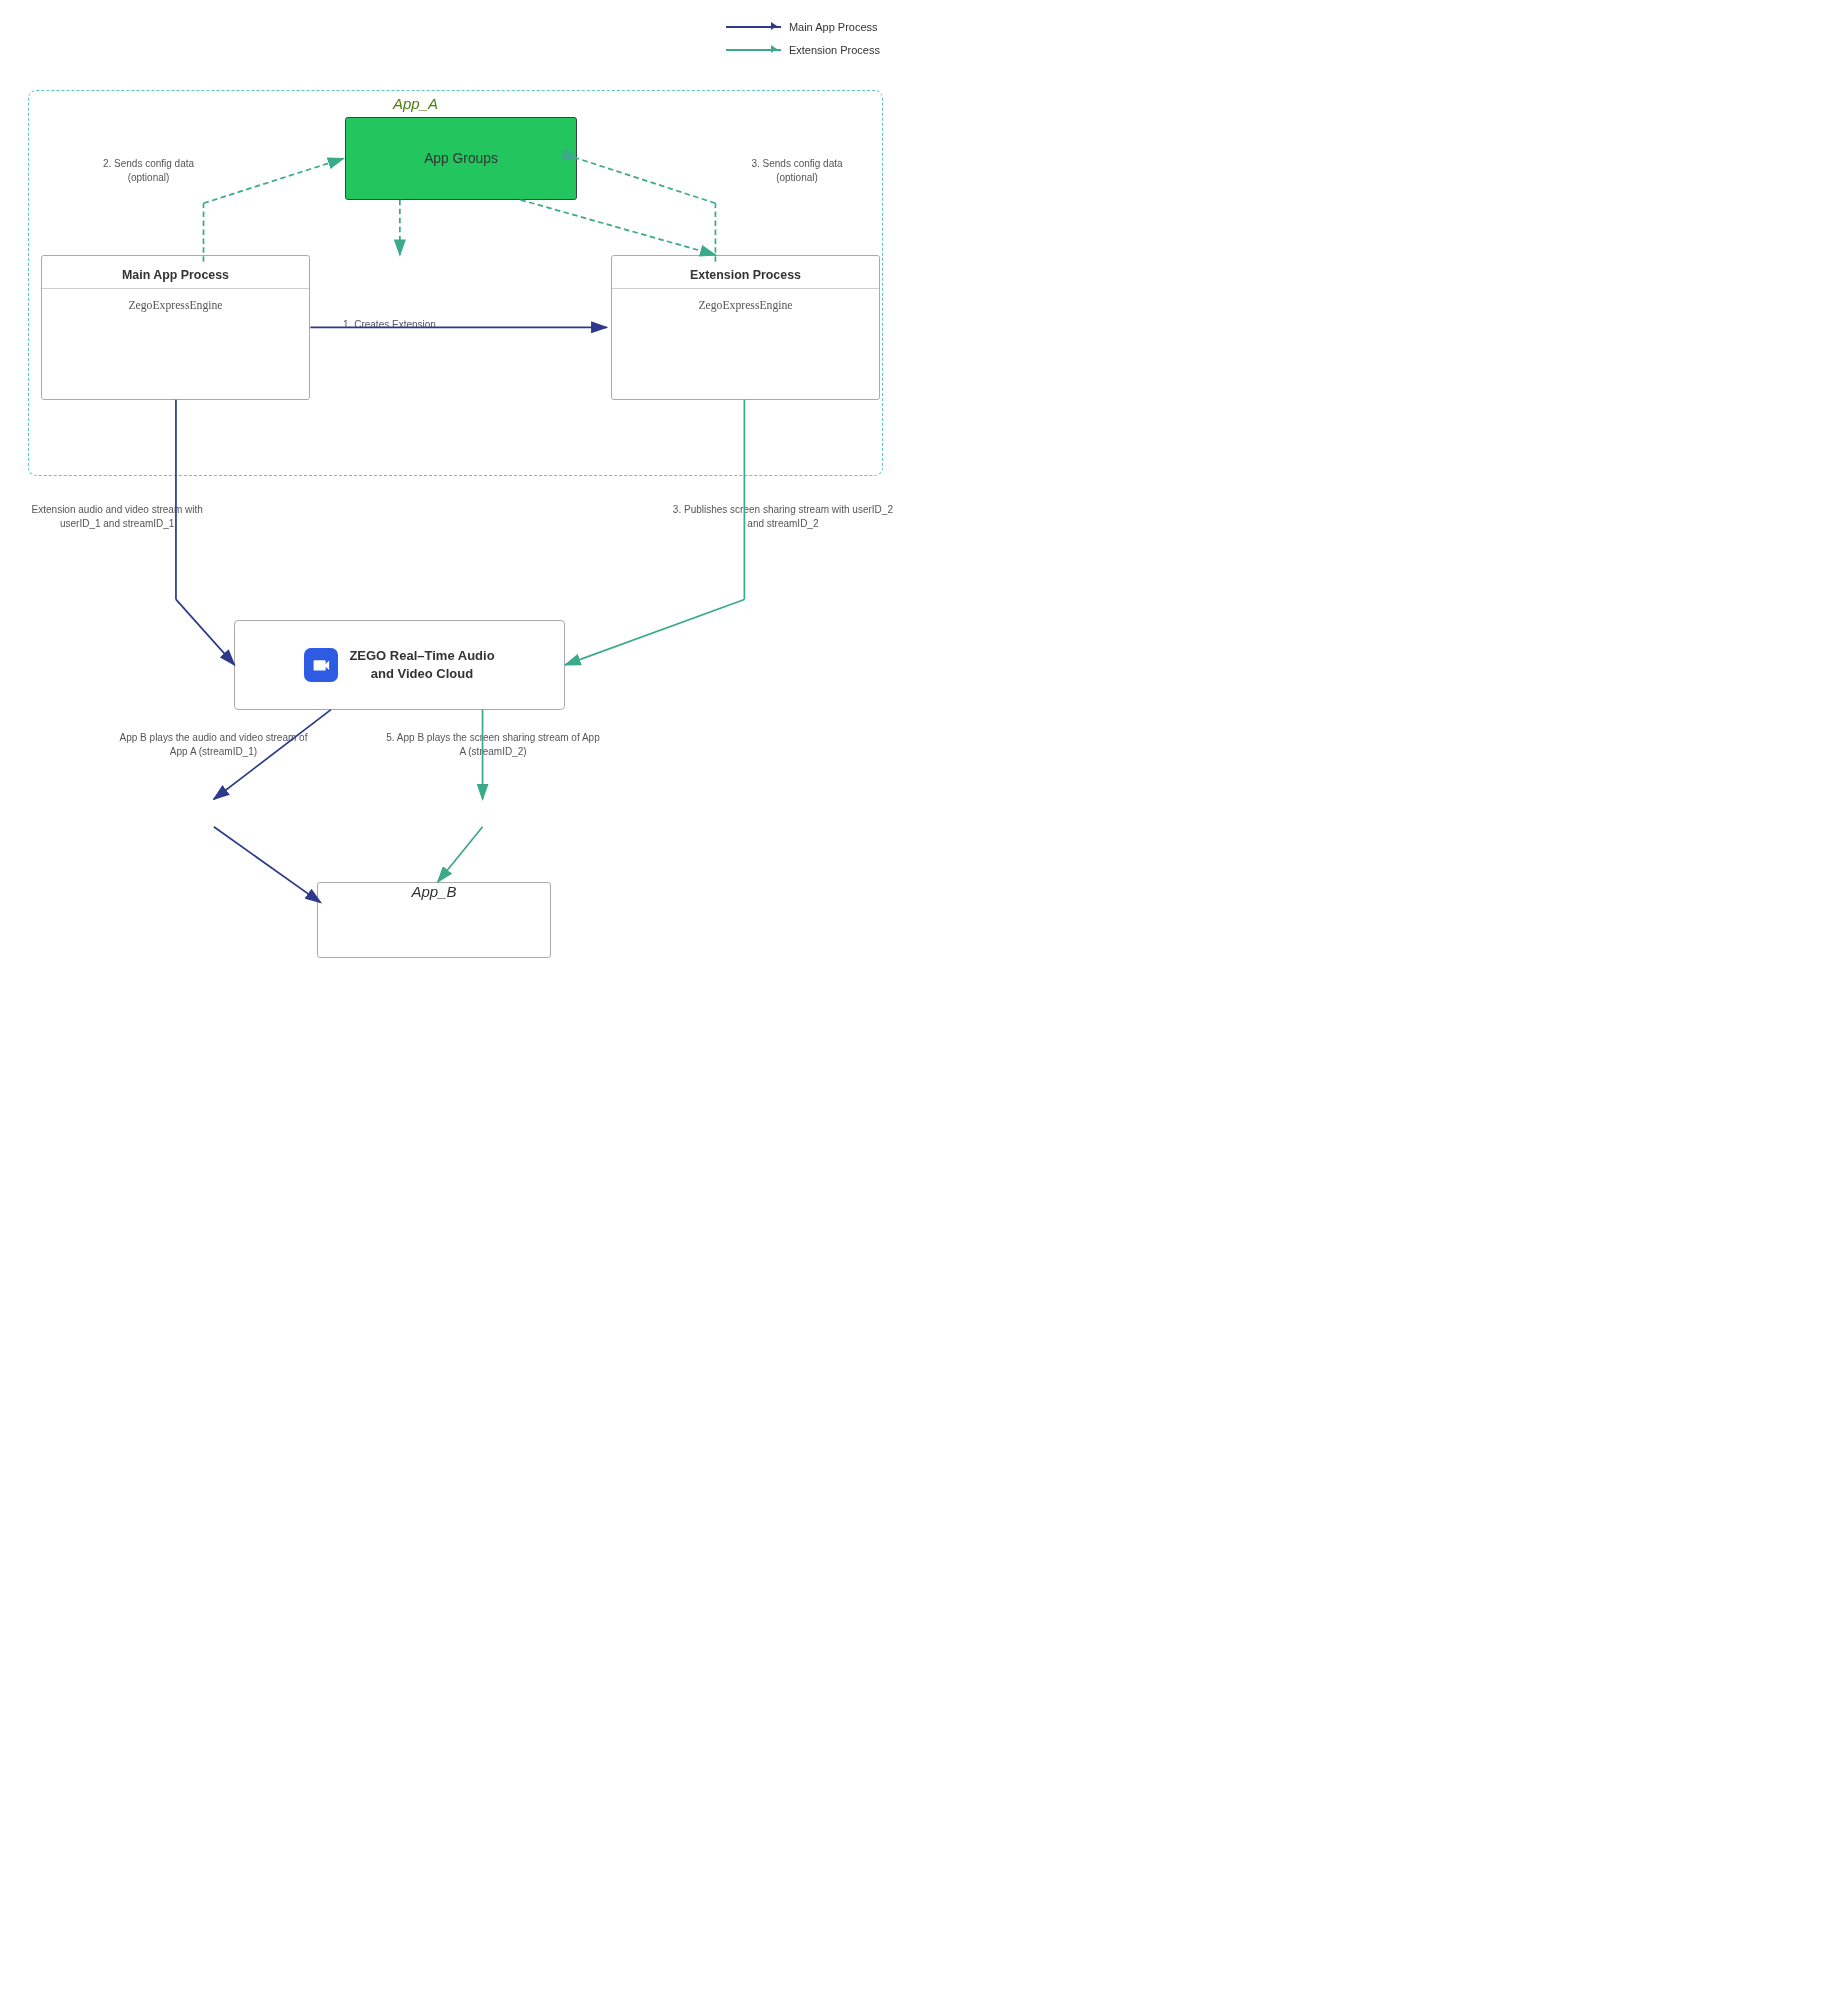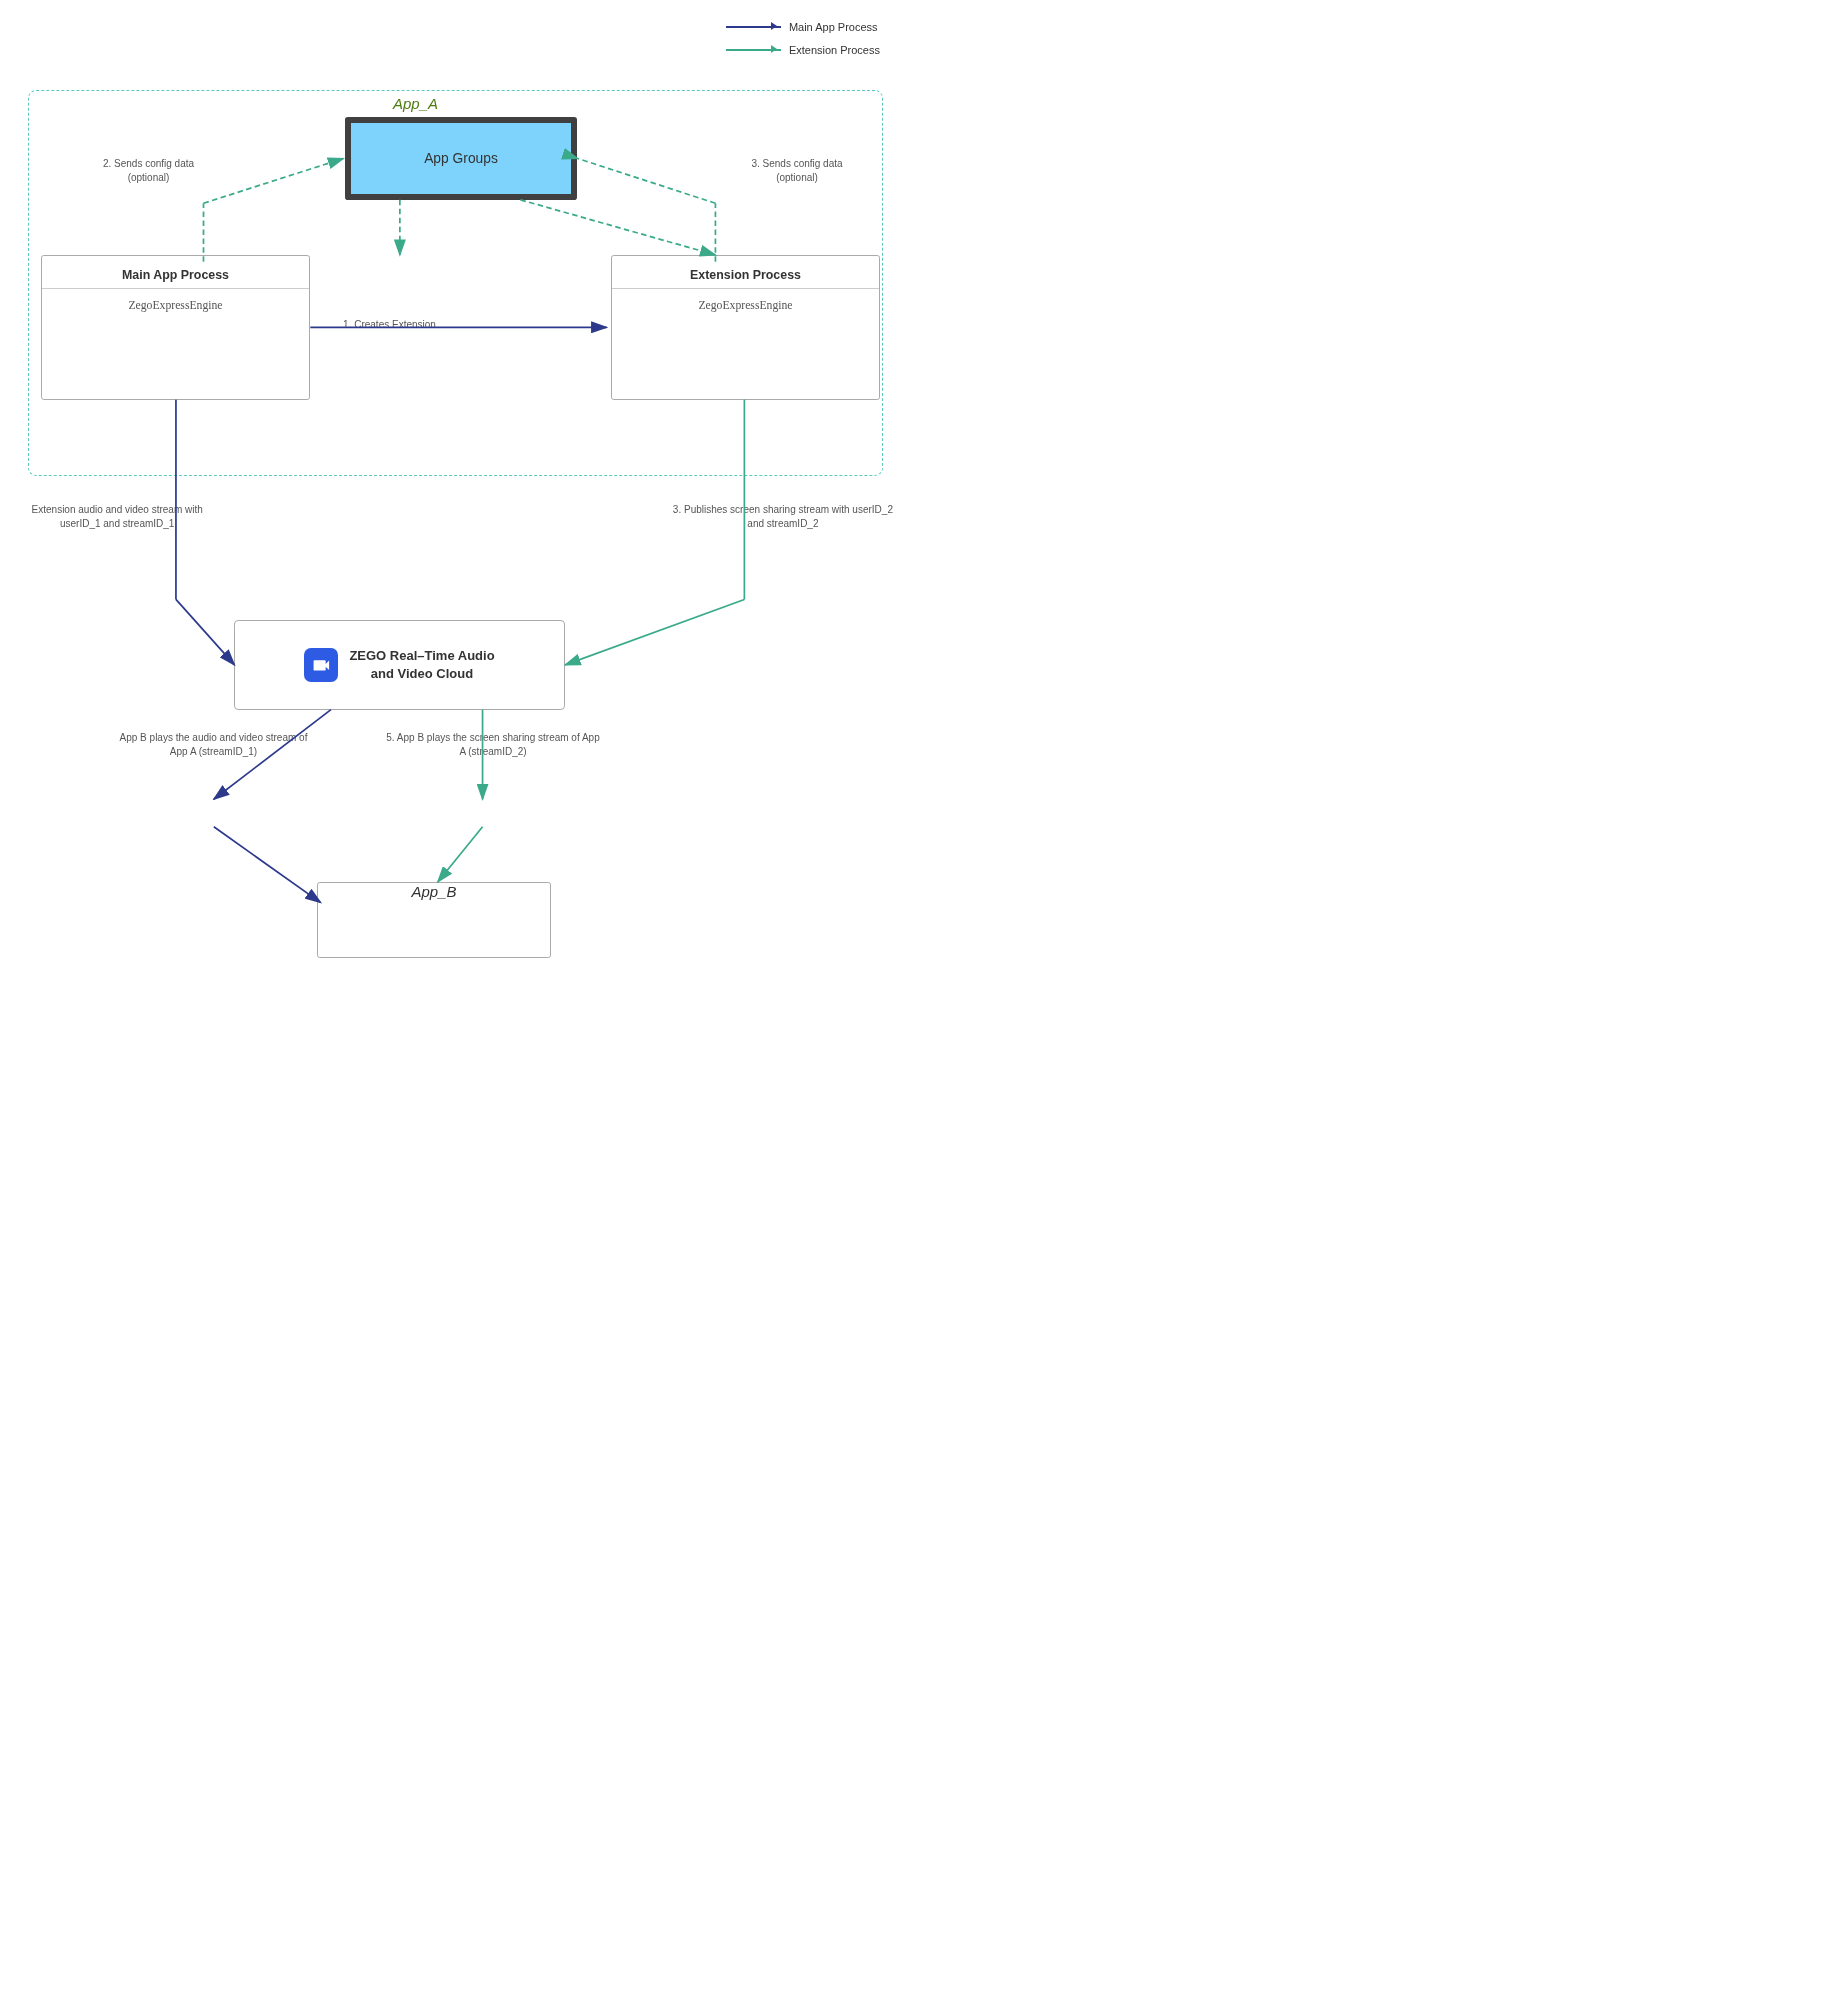--- a/index.html
+++ b/index.html
@@ -82,22 +82,22 @@
       font-style: italic;
     }
 
     
     .app-groups-box {
       position: absolute;
       top: 117px;
       left: 345px;
       width: 232px;
       height: 83px;
-      border: 6px solid #404040;
-      background: #7dd3fc;
+      border: 1px solid #404040;
+      background: #22c55e;
       border-radius: 2.8px;
       display: flex;
       align-items: center;
       justify-content: center;
     }
     .app-groups-label {
       font-size: 13.8px;
       color: #333;
       text-align: center;
     }

